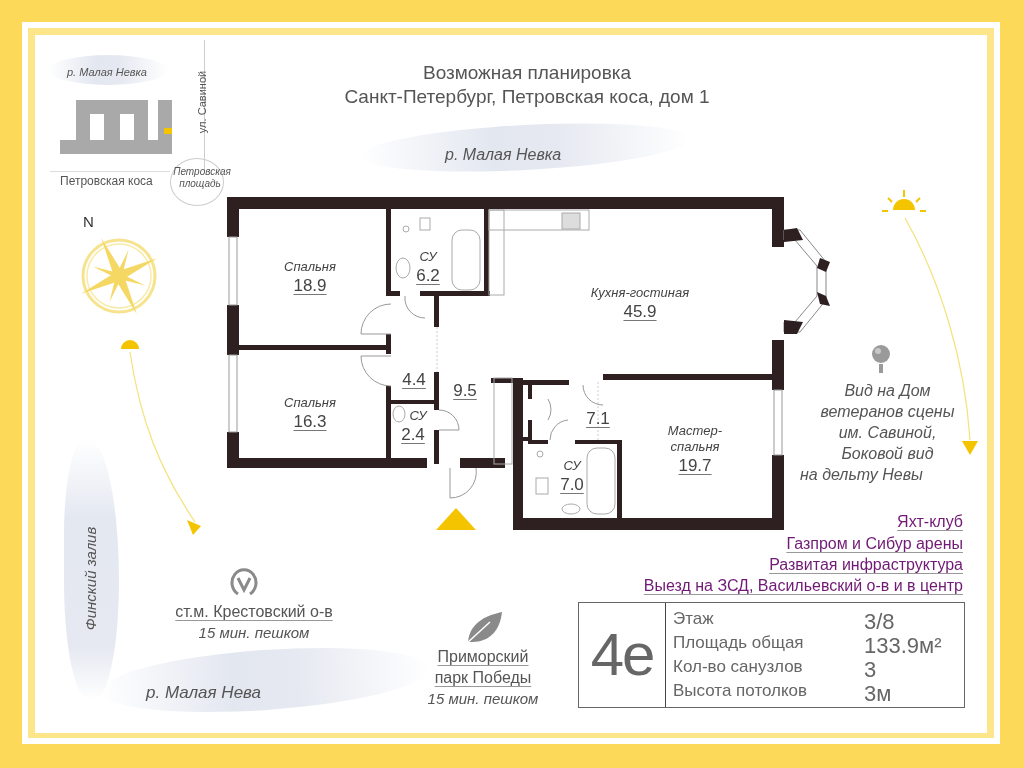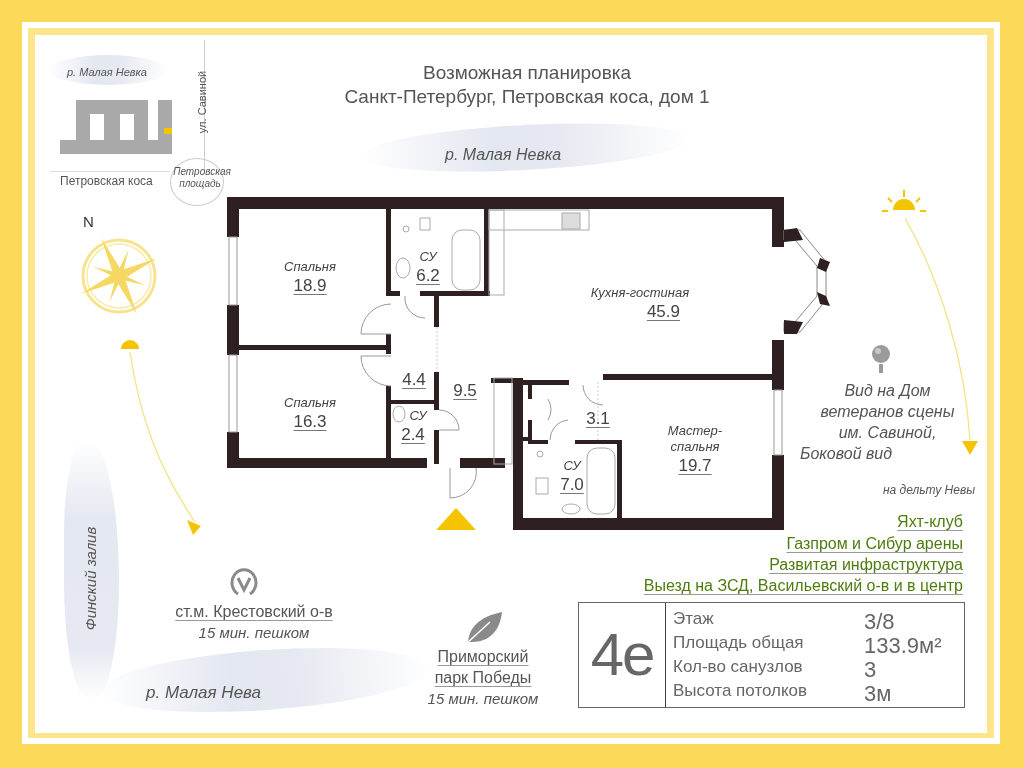--- a/index.html
+++ b/index.html
@@ -12,21 +12,21 @@
   .it{font-style:italic;}
   .u{text-decoration:underline;text-decoration-color:#999;text-underline-offset:3px;}
   .swoosh{position:absolute;border-radius:50%;background:linear-gradient(90deg,rgba(230,234,242,0),#e3e7f0 40%,#e6e9f1 60%,rgba(230,234,242,0));}
   svg{position:absolute;left:0;top:0;}
   .room-label{position:absolute;text-align:center;color:#444;font-style:italic;font-size:13px;}
   .room-area{position:absolute;text-align:center;color:#444;font-size:17px;text-decoration:underline;text-decoration-color:#777;text-underline-offset:3px;}
   .info-box{position:absolute;left:578px;top:602px;width:385px;height:104px;border:1.5px solid #666;}
   .info-code{position:absolute;left:0;top:0;width:86px;height:104px;border-right:1.5px solid #444;font-size:60px;color:#666;line-height:104px;text-align:center;letter-spacing:-2px;}
   .info-row{position:absolute;left:94px;font-size:17px;color:#666;}
   .info-val{position:absolute;left:285px;font-size:22px;color:#666;}
-  .feat{position:absolute;right:61px;font-size:16px;color:#4d7c0f;text-decoration:underline;text-decoration-color:#999;text-underline-offset:3px;white-space:nowrap;}
+  .feat{position:absolute;right:61px;font-size:16px;color:#701a75;text-decoration:underline;text-decoration-color:#999;text-underline-offset:3px;white-space:nowrap;}
 </style>
 </head>
 <body>
 
 <div class="frame-outer"></div>
 <div class="frame-band1"></div>
 <div class="frame-inner"></div>
 
 <div class="swoosh" style="left:48px;top:55px;width:120px;height:30px;"></div>
 <div class="swoosh" style="left:360px;top:125px;width:330px;height:45px;transform:rotate(-3deg);"></div>
@@ -189,39 +189,39 @@
       <line x1="598" y1="382" x2="598" y2="440"></line>
     </g>
   </g>
 </svg>
 
 <div class="room-label" style="left:270px;top:259px;width:80px;">Спальня</div>
 <div class="room-area" style="left:270px;top:276px;width:80px;">18.9</div>
 <div class="room-label" style="left:408px;top:249px;width:40px;">СУ</div>
 <div class="room-area" style="left:408px;top:266px;width:40px;">6.2</div>
 <div class="room-label" style="left:580px;top:285px;width:120px;">Кухня-гостиная</div>
-<div class="room-area" style="left:600px;top:302px;width:80px;text-align:right;">45.9</div>
+<div class="room-area" style="left:600px;top:302px;width:80px;">45.9</div>
 <div class="room-area" style="left:394px;top:338px;width:40px;margin-top:32px;">4.4</div>
 <div class="room-label" style="left:270px;top:395px;width:80px;">Спальня</div>
 <div class="room-area" style="left:270px;top:412px;width:80px;">16.3</div>
 <div class="room-label" style="left:398px;top:408px;width:40px;">СУ</div>
 <div class="room-area" style="left:393px;top:425px;width:40px;">2.4</div>
 <div class="room-area" style="left:445px;top:381px;width:40px;">9.5</div>
-<div class="room-area" style="left:578px;top:409px;width:40px;">3.1</div>
+<div class="room-area" style="left:578px;top:409px;width:40px;">7.1</div>
 <div class="room-label" style="left:650px;top:423px;width:90px;">Мастер-</div>
 <div class="room-label" style="left:650px;top:439px;width:90px;">спальня</div>
 <div class="room-area" style="left:655px;top:456px;width:80px;">19.7</div>
 <div class="room-label" style="left:552px;top:458px;width:40px;">СУ</div>
 <div class="room-area" style="left:552px;top:475px;width:40px;">7.0</div>
 
 <div class="abs t it" style="left:800px;top:382px;width:175px;text-align:center;font-size:16px;">Вид на Дом</div>
 <div class="abs t it" style="left:800px;top:403px;width:175px;text-align:center;font-size:16px;">ветеранов сцены</div>
 <div class="abs t it" style="left:800px;top:424px;width:175px;text-align:center;font-size:16px;">им. Савиной,</div>
-<div class="abs t it" style="left:800px;top:445px;width:175px;font-size:16px;">Боковой вид</div>
-<div class="abs t it" style="left:800px;top:483px;width:175px;text-align:right;font-size:12px;">на дельту Невы</div>
+<div class="abs t it" style="left:800px;top:445px;width:175px;text-align:center;font-size:16px;">Боковой вид</div>
+<div class="abs t it" style="left:800px;top:466px;width:175px;text-align:left;font-size:16px;">на дельту Невы</div>
 
 <div class="abs t it" style="left:30px;top:570px;width:120px;text-align:center;font-size:15px;transform:rotate(-90deg);">Финский залив</div>
 <div class="abs t it" style="left:146px;top:683px;font-size:17px;">р. Малая Нева</div>
 
 <div class="abs t u" style="left:150px;top:603px;width:208px;text-align:center;font-size:16px;">ст.м. Крестовский о-в</div>
 <div class="abs t it" style="left:150px;top:624px;width:208px;text-align:center;font-size:15px;">15 мин. пешком</div>
 
 <div class="abs t u" style="left:408px;top:648px;width:150px;text-align:center;font-size:16px;">Приморский</div>
 <div class="abs t u" style="left:408px;top:669px;width:150px;text-align:center;font-size:16px;">парк Победы</div>
 <div class="abs t it" style="left:400px;top:690px;width:166px;text-align:center;font-size:15px;">15 мин. пешком</div>

